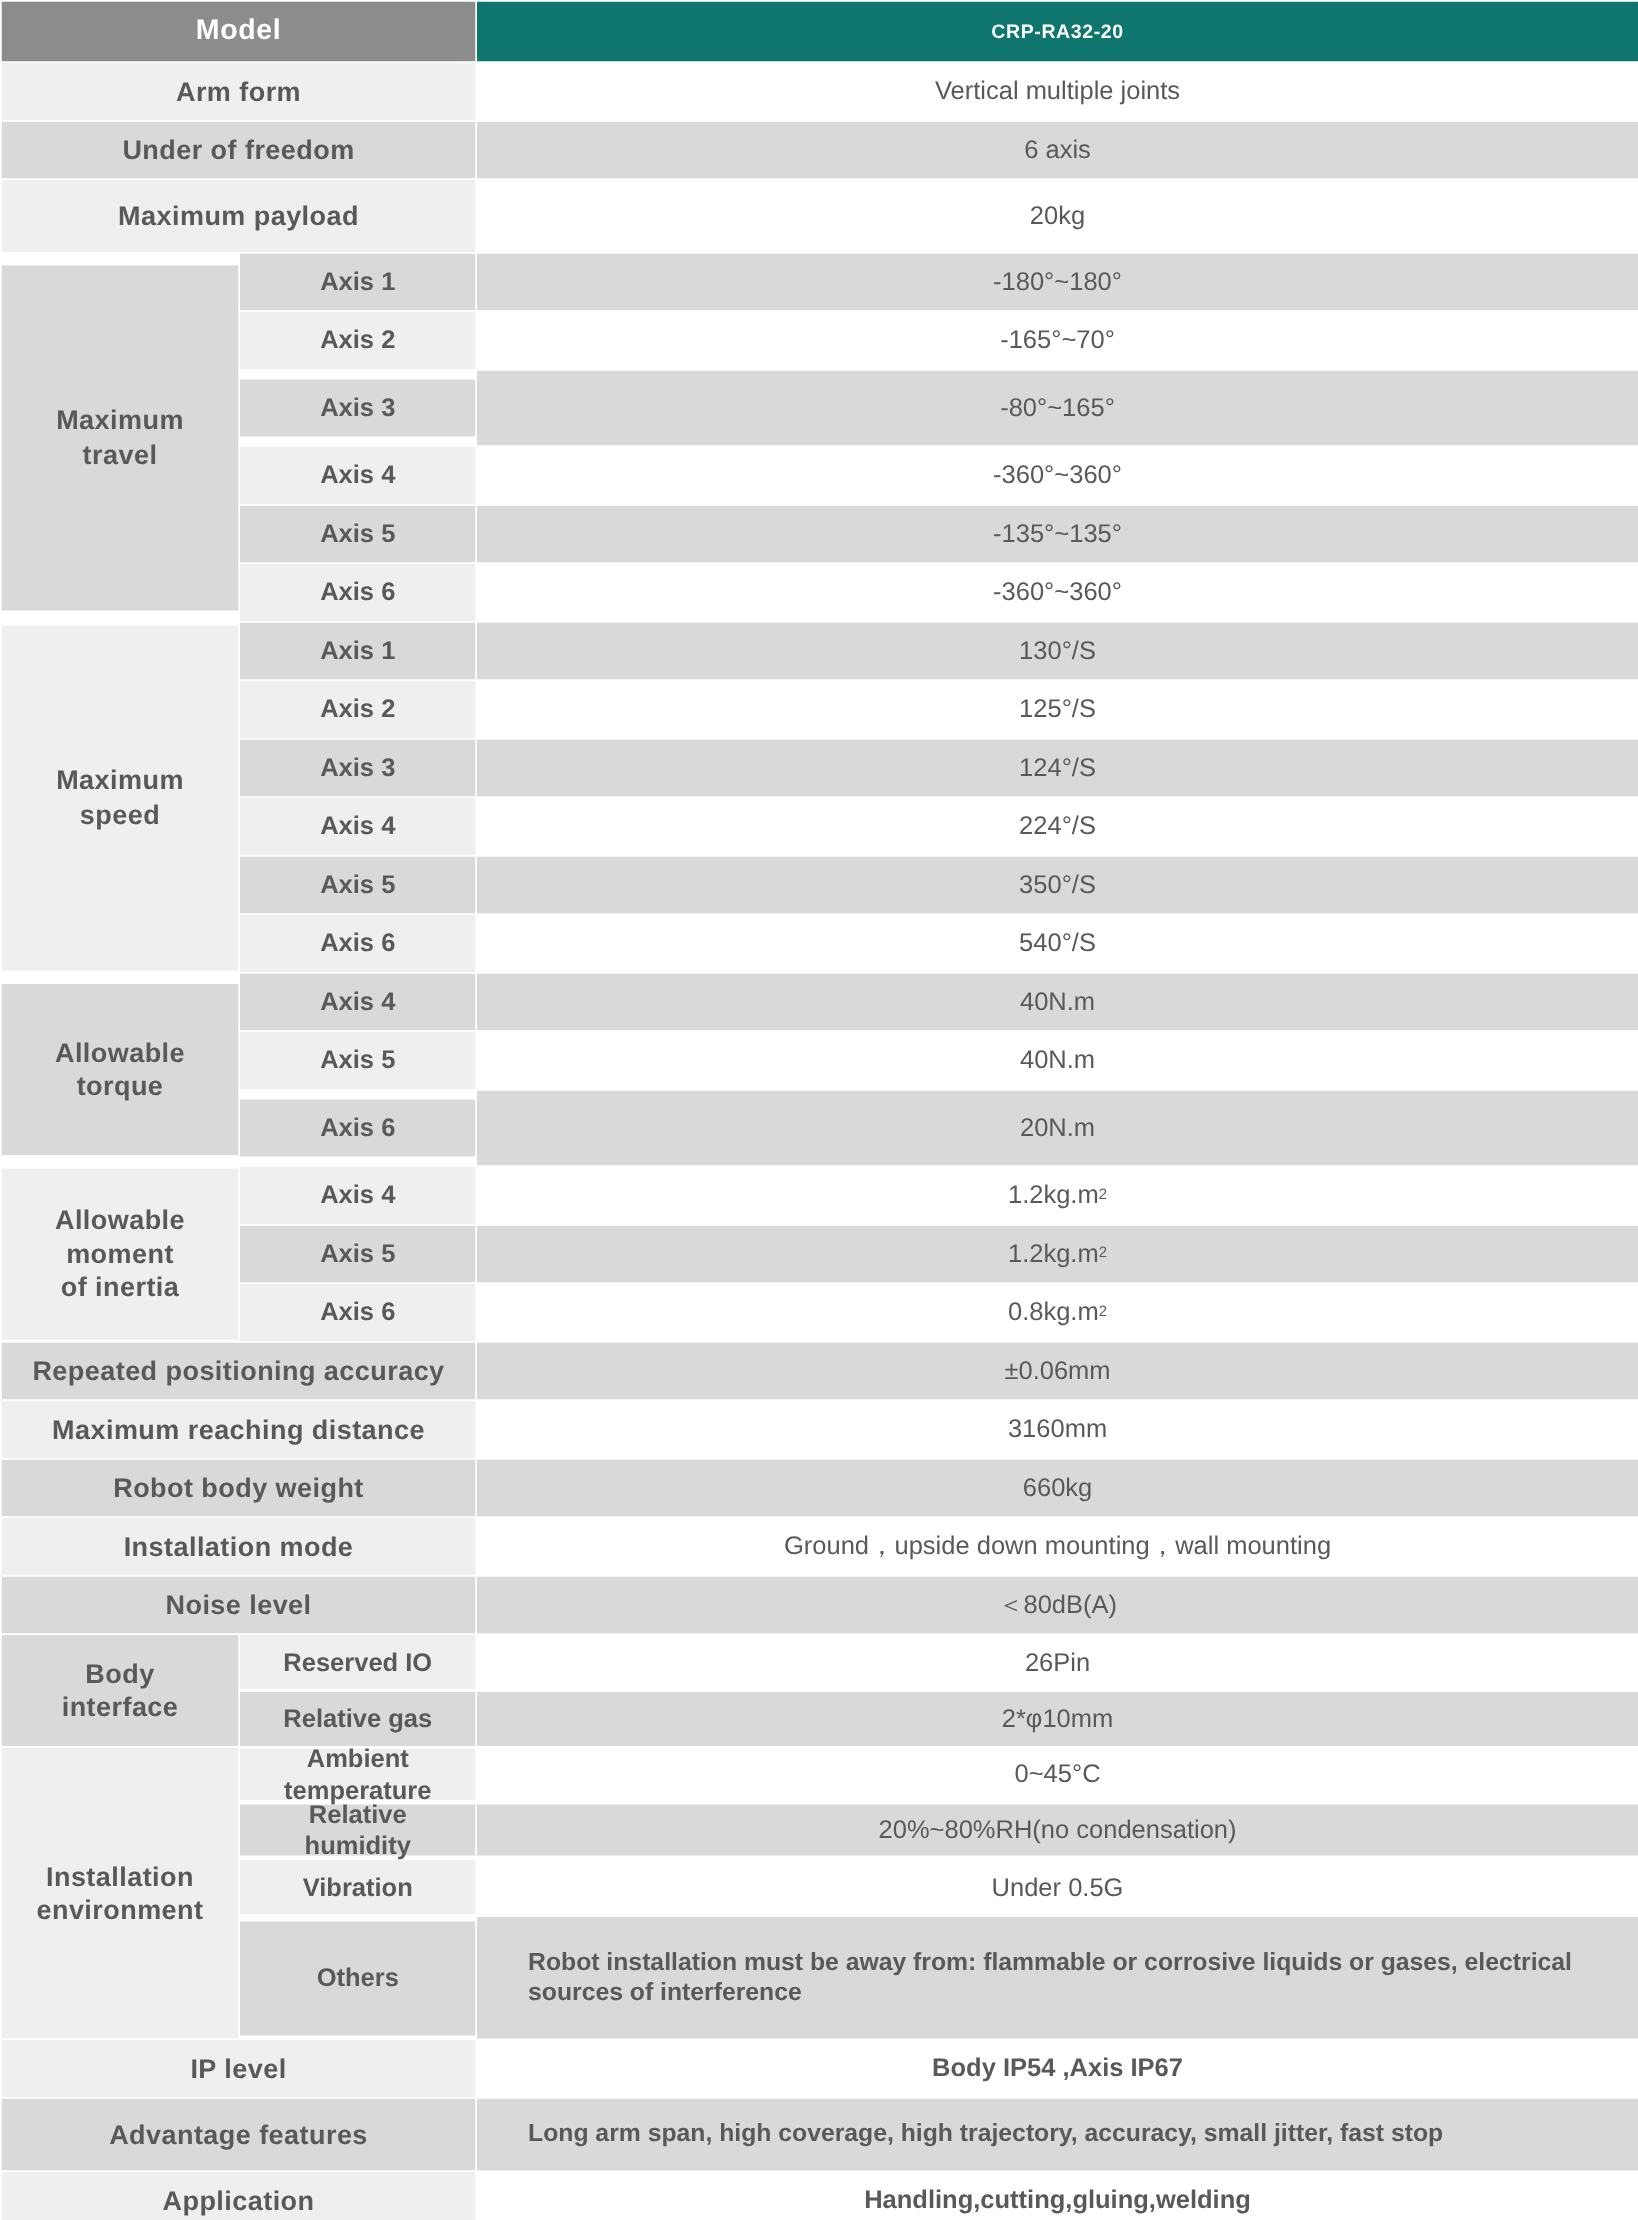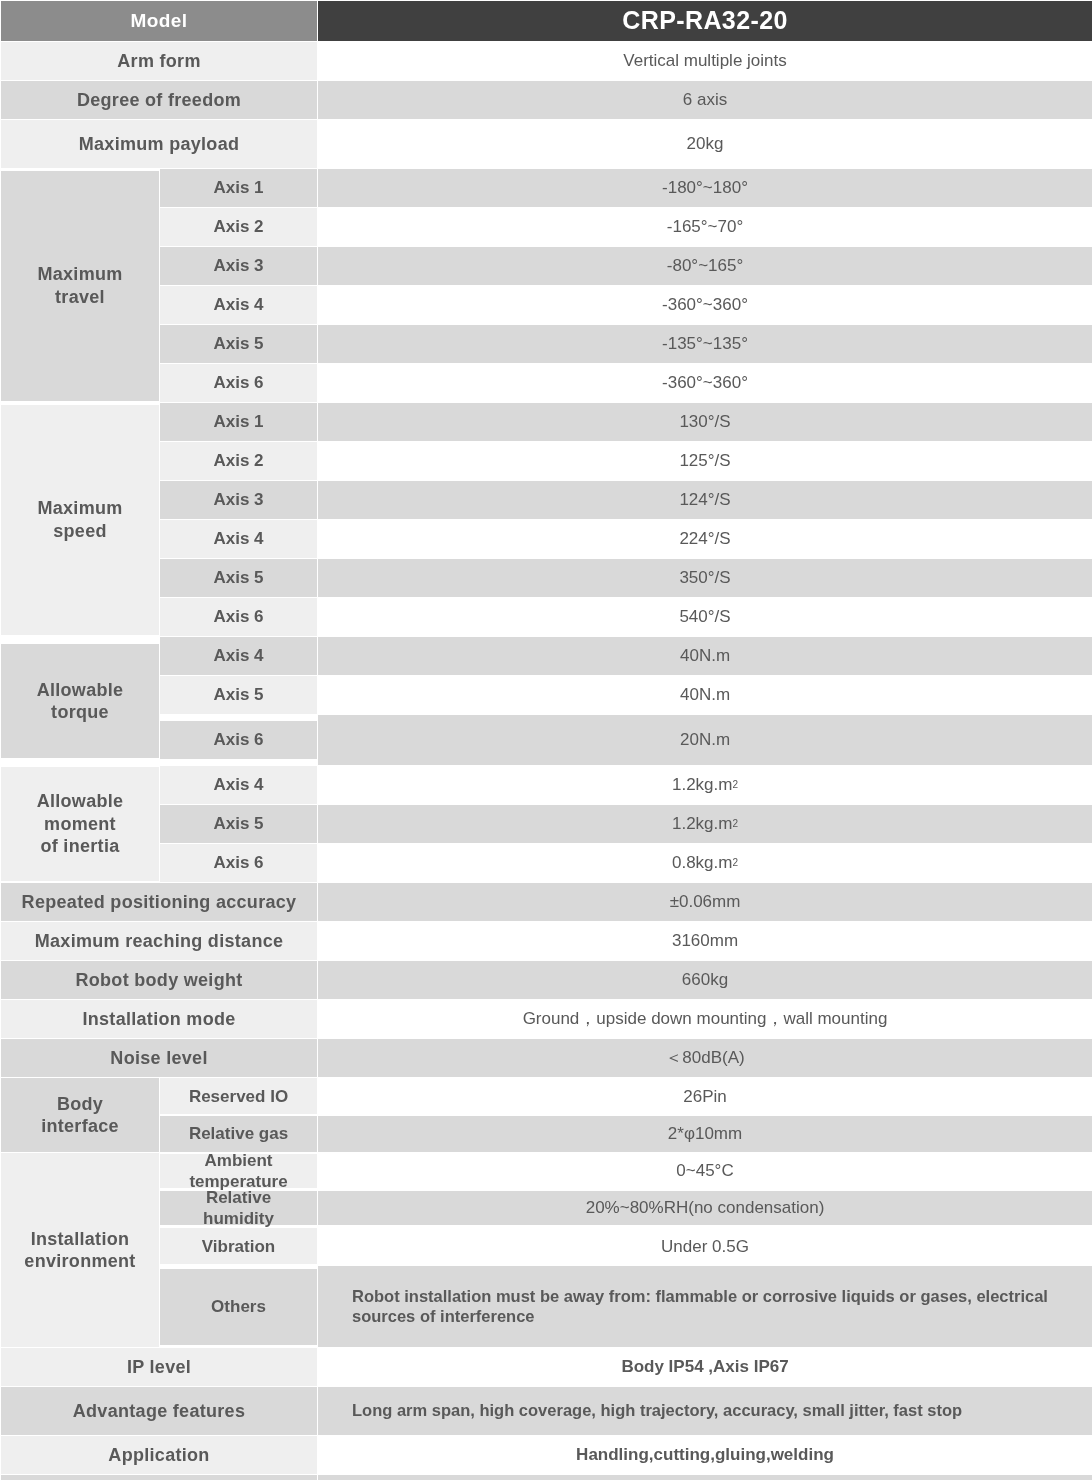--- a/index.html
+++ b/index.html
@@ -36,24 +36,24 @@
   
   .hdr-label {
     background: #8c8c8c;
     color: #ffffff;
     font-weight: bold;
     font-size: 19px;
     letter-spacing: 0.4px;
     height: 40px;
   }
   .hdr-value {
-    background: #404040;
+    background: #0f766e;
     color: #ffffff;
     font-weight: bold;
-    font-size: 25px;
+    font-size: 13px;
     letter-spacing: 0.4px;
     height: 40px;
   }
   
   .lbl-dark {
     background: #d9d9d9;
     color: #595959;
     font-weight: bold;
     font-size: 18px;
     letter-spacing: 0.3px;
@@ -129,21 +129,21 @@
       <td colspan="2">
           <div class="cell lbl-light" style="height:38px">Arm form</div>
         </td>
       <td>
           <div class="cell val-light" style="height:38px">Vertical multiple joints</div>
         </td>
     </tr>
 
     <tr>
       <td colspan="2">
-          <div class="cell lbl-dark" style="height:38px">Degree of freedom</div>
+          <div class="cell lbl-dark" style="height:38px">Under of freedom</div>
         </td>
       <td>
           <div class="cell val-dark" style="height:38px">6 axis</div>
         </td>
     </tr>
 
     <tr>
       <td colspan="2">
           <div class="cell lbl-light" style="height:48px">Maximum payload</div>
         </td>
@@ -170,21 +170,21 @@
         </td>
       <td>
           <div class="cell val-light" style="height:38px">-165°~70°</div>
         </td>
     </tr>
     <tr>
       <td>
           <div class="cell sub-dark" style="height:38px">Axis 3</div>
         </td>
       <td>
-          <div class="cell val-dark" style="height:38px">-80°~165°</div>
+          <div class="cell val-dark" style="height:50px">-80°~165°</div>
         </td>
     </tr>
     <tr>
       <td>
           <div class="cell sub-light" style="height:38px">Axis 4</div>
         </td>
       <td>
           <div class="cell val-light" style="height:38px">-360°~360°</div>
         </td>
     </tr>

